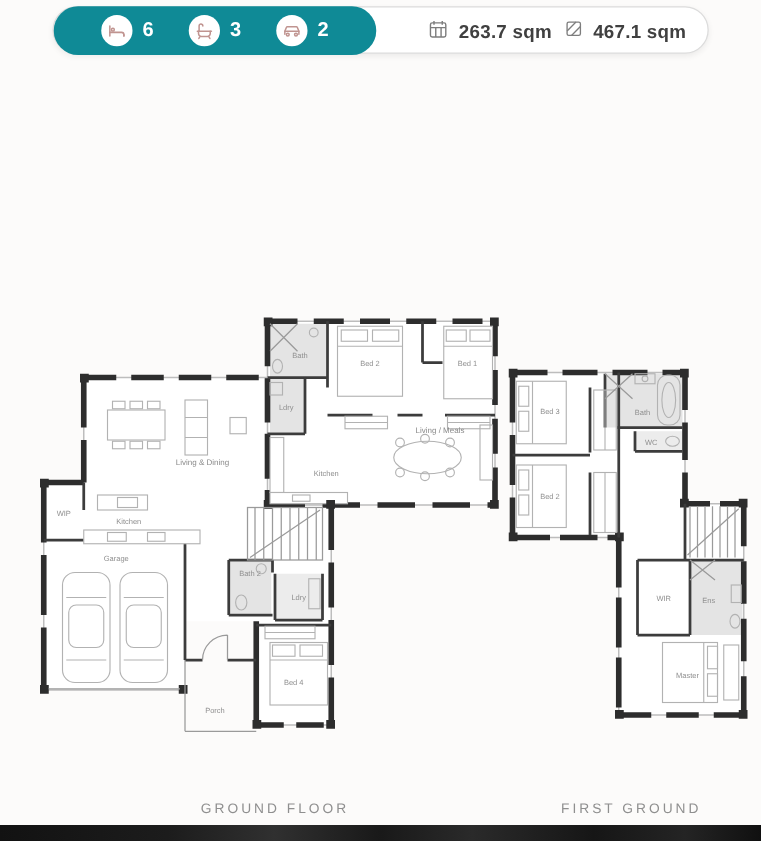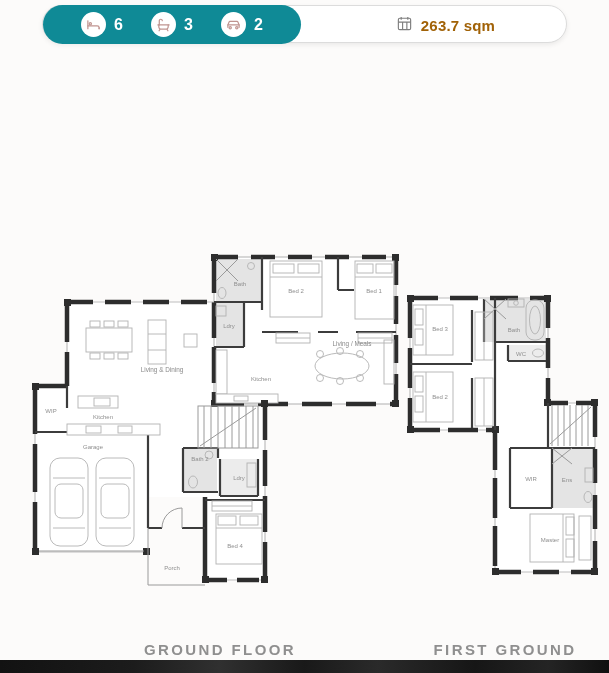--- a/index.html
+++ b/index.html
@@ -25,26 +25,26 @@
   .stat-circle{
     width:25px;height:25px;border-radius:50%;background:#fff;
     display:flex;align-items:center;justify-content:center;flex:0 0 auto;
   }
   .stat-num{color:#ffffff;font-size:16px;font-weight:bold;}
   .area-seg{
     position:absolute;left:296px;top:0;height:38px;right:14px;
     display:flex;align-items:center;justify-content:space-evenly;gap:6px;
   }
   .area-item{display:flex;align-items:center;gap:8px;
-    color:#a16207;font-size:15px;font-weight:bold;letter-spacing:0.2px;}
+    color:#404040;font-size:15px;font-weight:bold;letter-spacing:0.2px;}
   
   .plan-svg{position:absolute;left:0;top:0;}
   .floor-caption{
     position:absolute;top:641px;
-    font-size:15px;font-weight:bold;letter-spacing:2.4px;
+    font-size:11px;font-weight:normal;letter-spacing:2.4px;
     color:#8f8f8f;text-align:center;
   }
   .cap-ground{left:130px;width:180px;}
   .cap-first{left:425px;width:160px;}
   .bottom-bar{
     position:absolute;left:0;bottom:0;width:609px;height:13px;
     background:linear-gradient(90deg,#121212 0%,#1c1c1c 22%,#303030 36%,#191919 50%,#2a2a2a 62%,#161616 78%,#242424 90%,#101010 100%);
   }
   
   .w-out{stroke:#bdbdbd;stroke-width:1.2;fill:none;}
@@ -105,20 +105,31 @@
     <div class="area-item">
       <span>
         <svg width="17" height="17" viewBox="0 0 18 18">
             <g stroke="#7d7d7d" stroke-width="1.2" fill="none">
               <rect x="2.5" y="3.5" width="13" height="12" rx="1.5"></rect>
               <path d="M2.5 7.5 H15.5 M7 7.5 V15.5 M11.5 7.5 V15.5 M5.5 2 v3 M12.5 2 v3"></path>
             </g>
           </svg>
       </span>
       <span>263.7 sqm</span>
+    </div>
+    <div class="area-item">
+      <span>
+        <svg width="16" height="16" viewBox="0 0 18 18">
+            <g stroke="#7d7d7d" stroke-width="1.2" fill="none">
+              <rect x="3" y="3" width="12" height="12" rx="1.5"></rect>
+              <path d="M3 11 L11 3 M7 15 L15 7"></path>
+            </g>
+          </svg>
+      </span>
+      <span>467.1 sqm</span>
     </div>
   </div>
 </div>
 
 <svg class="plan-svg" width="609" height="673" viewBox="0 0 609 673">
 
   <g>
 
     <rect x="214" y="257" width="182" height="147" fill="#ffffff"></rect>
     <path fill="#ffffff" d="M67 302 H214 V404 H265 V580 H205 V497 H148 V552 H35 V386 H67 Z"></path>

